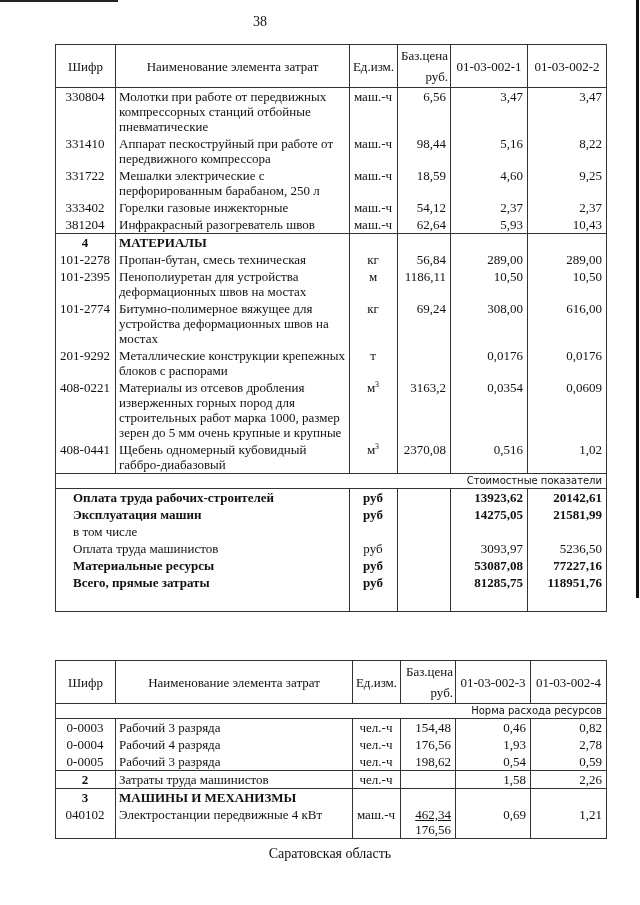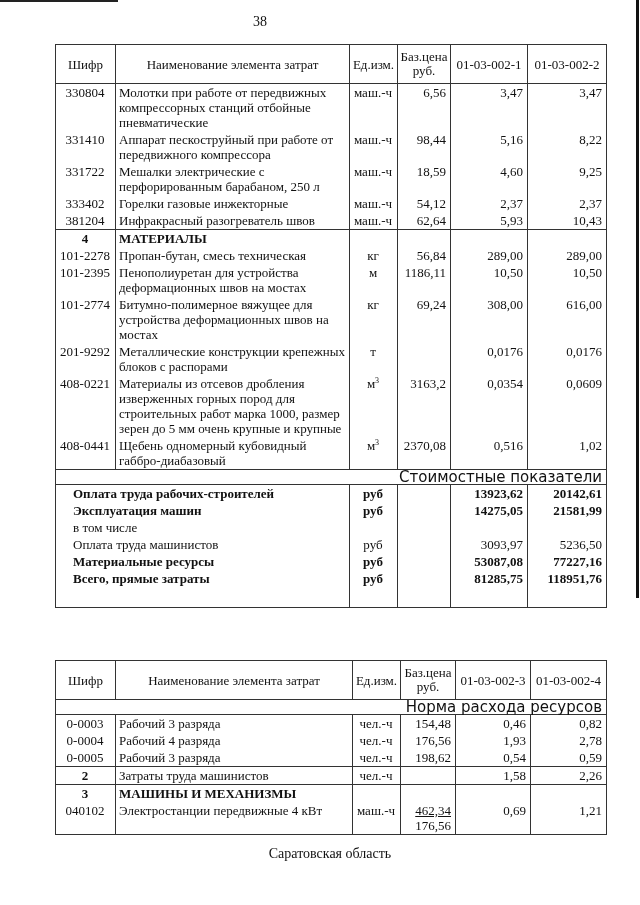--- a/index.html
+++ b/index.html
@@ -27,33 +27,33 @@
       font-size: 13px; line-height: 15px; border-radius: 20px;
     }
     table.cost td, table.cost th {
       border-left: 1px solid #333; border-right: 1px solid #333;
       padding: 1px 4px 1px 3px; vertical-align: top; font-weight: normal;
     }
     table.cost th {
       border-top: 1px solid #333; border-bottom: 1px solid #333;
       text-align: center; vertical-align: middle; height: 38px; padding: 0 2px;
     }
-    table.cost th.price-h { line-height: 14px; }
+    table.cost th.price-h { line-height: 21px; text-align: right; }
     #table1 { left: 55px; top: 44px; width: 551px; }
     #table2 { left: 55px; top: 660px; width: 551px; }
     .c-code { text-align: center; }
     .c-unit { text-align: center; }
     .c-num { text-align: right; }
     .c-name { text-align: left; }
     tr.section-top td { border-top: 1px solid #333; }
     tr.last-row td { border-bottom: 1px solid #333; }
     .bold { font-weight: bold !important; }
     .sublabel-row td {
       border-top: 1px solid #333; border-bottom: 1px solid #333;
-      font-family: "DejaVu Sans", sans-serif; font-size: 15px;
+      font-family: "DejaVu Sans", sans-serif; font-size: 10px;
       text-align: right; padding: 3px 8px 3px 3px; height: 12px; line-height: 12px;
     }
     .sum-row td.sum-label { padding-left: 17px; border-left: 1px solid #333; }
     .sum-row td { padding-top: 2px; padding-bottom: 2px; }
     .sum-spacer td { height: 18px; border-bottom: 1px solid #333; }
     .underline { text-decoration: underline; }
     sup { font-size: 8px; line-height: 0; }
   </style>
 </head>
 <body>

